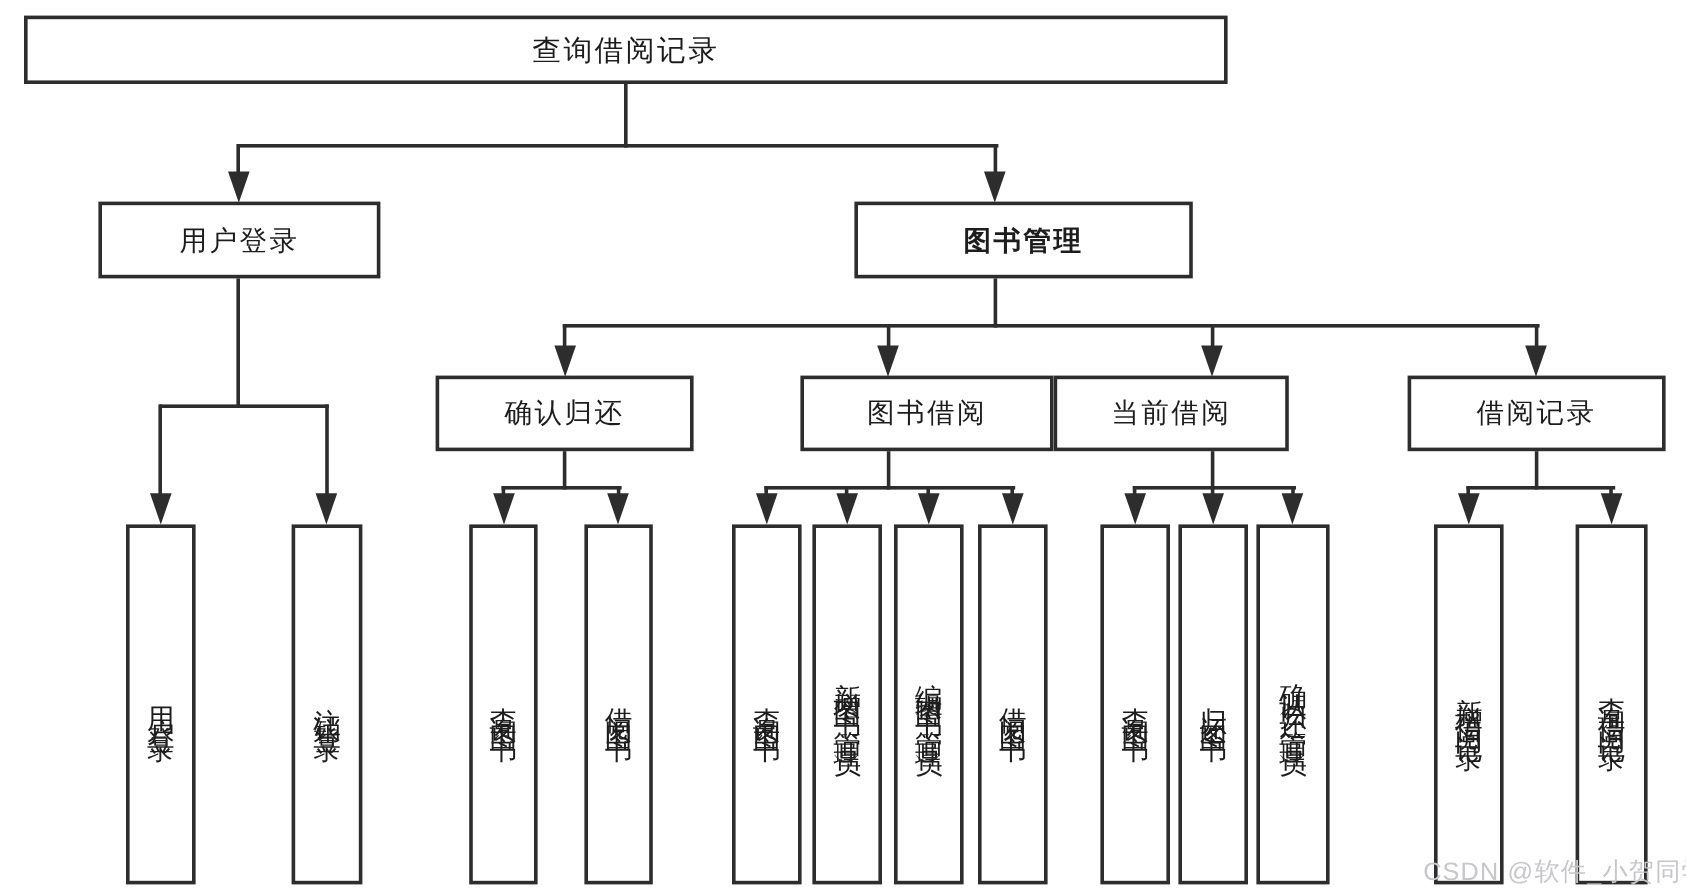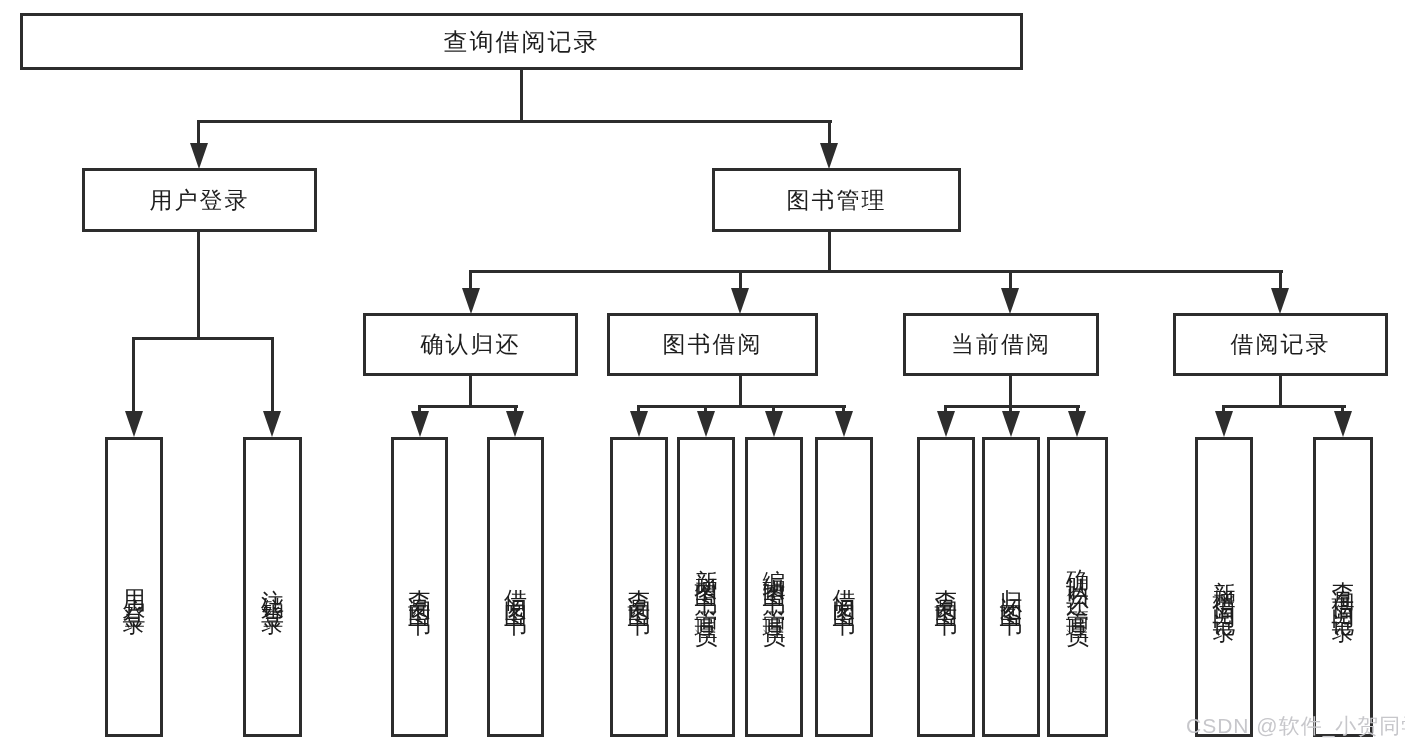--- a/index.html
+++ b/index.html
@@ -57,25 +57,25 @@
   }
 </style>
 </head>
 <body>
 
 <div id="canvas">
 
   <div class="box root" style="left:20px;top:13px;width:1003px;height:57px;">查询借阅记录</div>
 
   <div class="box lvl" style="left:82px;top:168px;width:235px;height:64px;">用户登录</div>
-  <div class="box lvl" style="left:712px;top:168px;width:249px;height:64px;">图书管理</div>
+  <div class="box lvl" style="left:712px;top:168px;width:282px;height:64px;font-weight:bold;">图书管理</div>
 
   <div class="box lvl" style="left:363px;top:313px;width:215px;height:63px;">确认归还</div>
-  <div class="box lvl" style="left:607px;top:313px;width:211px;height:63px;">图书借阅</div>
-  <div class="box lvl" style="left:903px;top:313px;width:196px;height:63px;">当前借阅</div>
+  <div class="box lvl" style="left:667px;top:313px;width:211px;height:63px;">图书借阅</div>
+  <div class="box lvl" style="left:878px;top:313px;width:196px;height:63px;">当前借阅</div>
   <div class="box lvl" style="left:1173px;top:313px;width:215px;height:63px;">借阅记录</div>
 
   <div class="vbox" style="left:105px;width:58px;">
     <span>用户登录</span>
   </div>
   <div class="vbox" style="left:243px;width:59px;">
     <span>注销登录</span>
   </div>
 
   <div class="vbox" style="left:391px;width:57px;">

